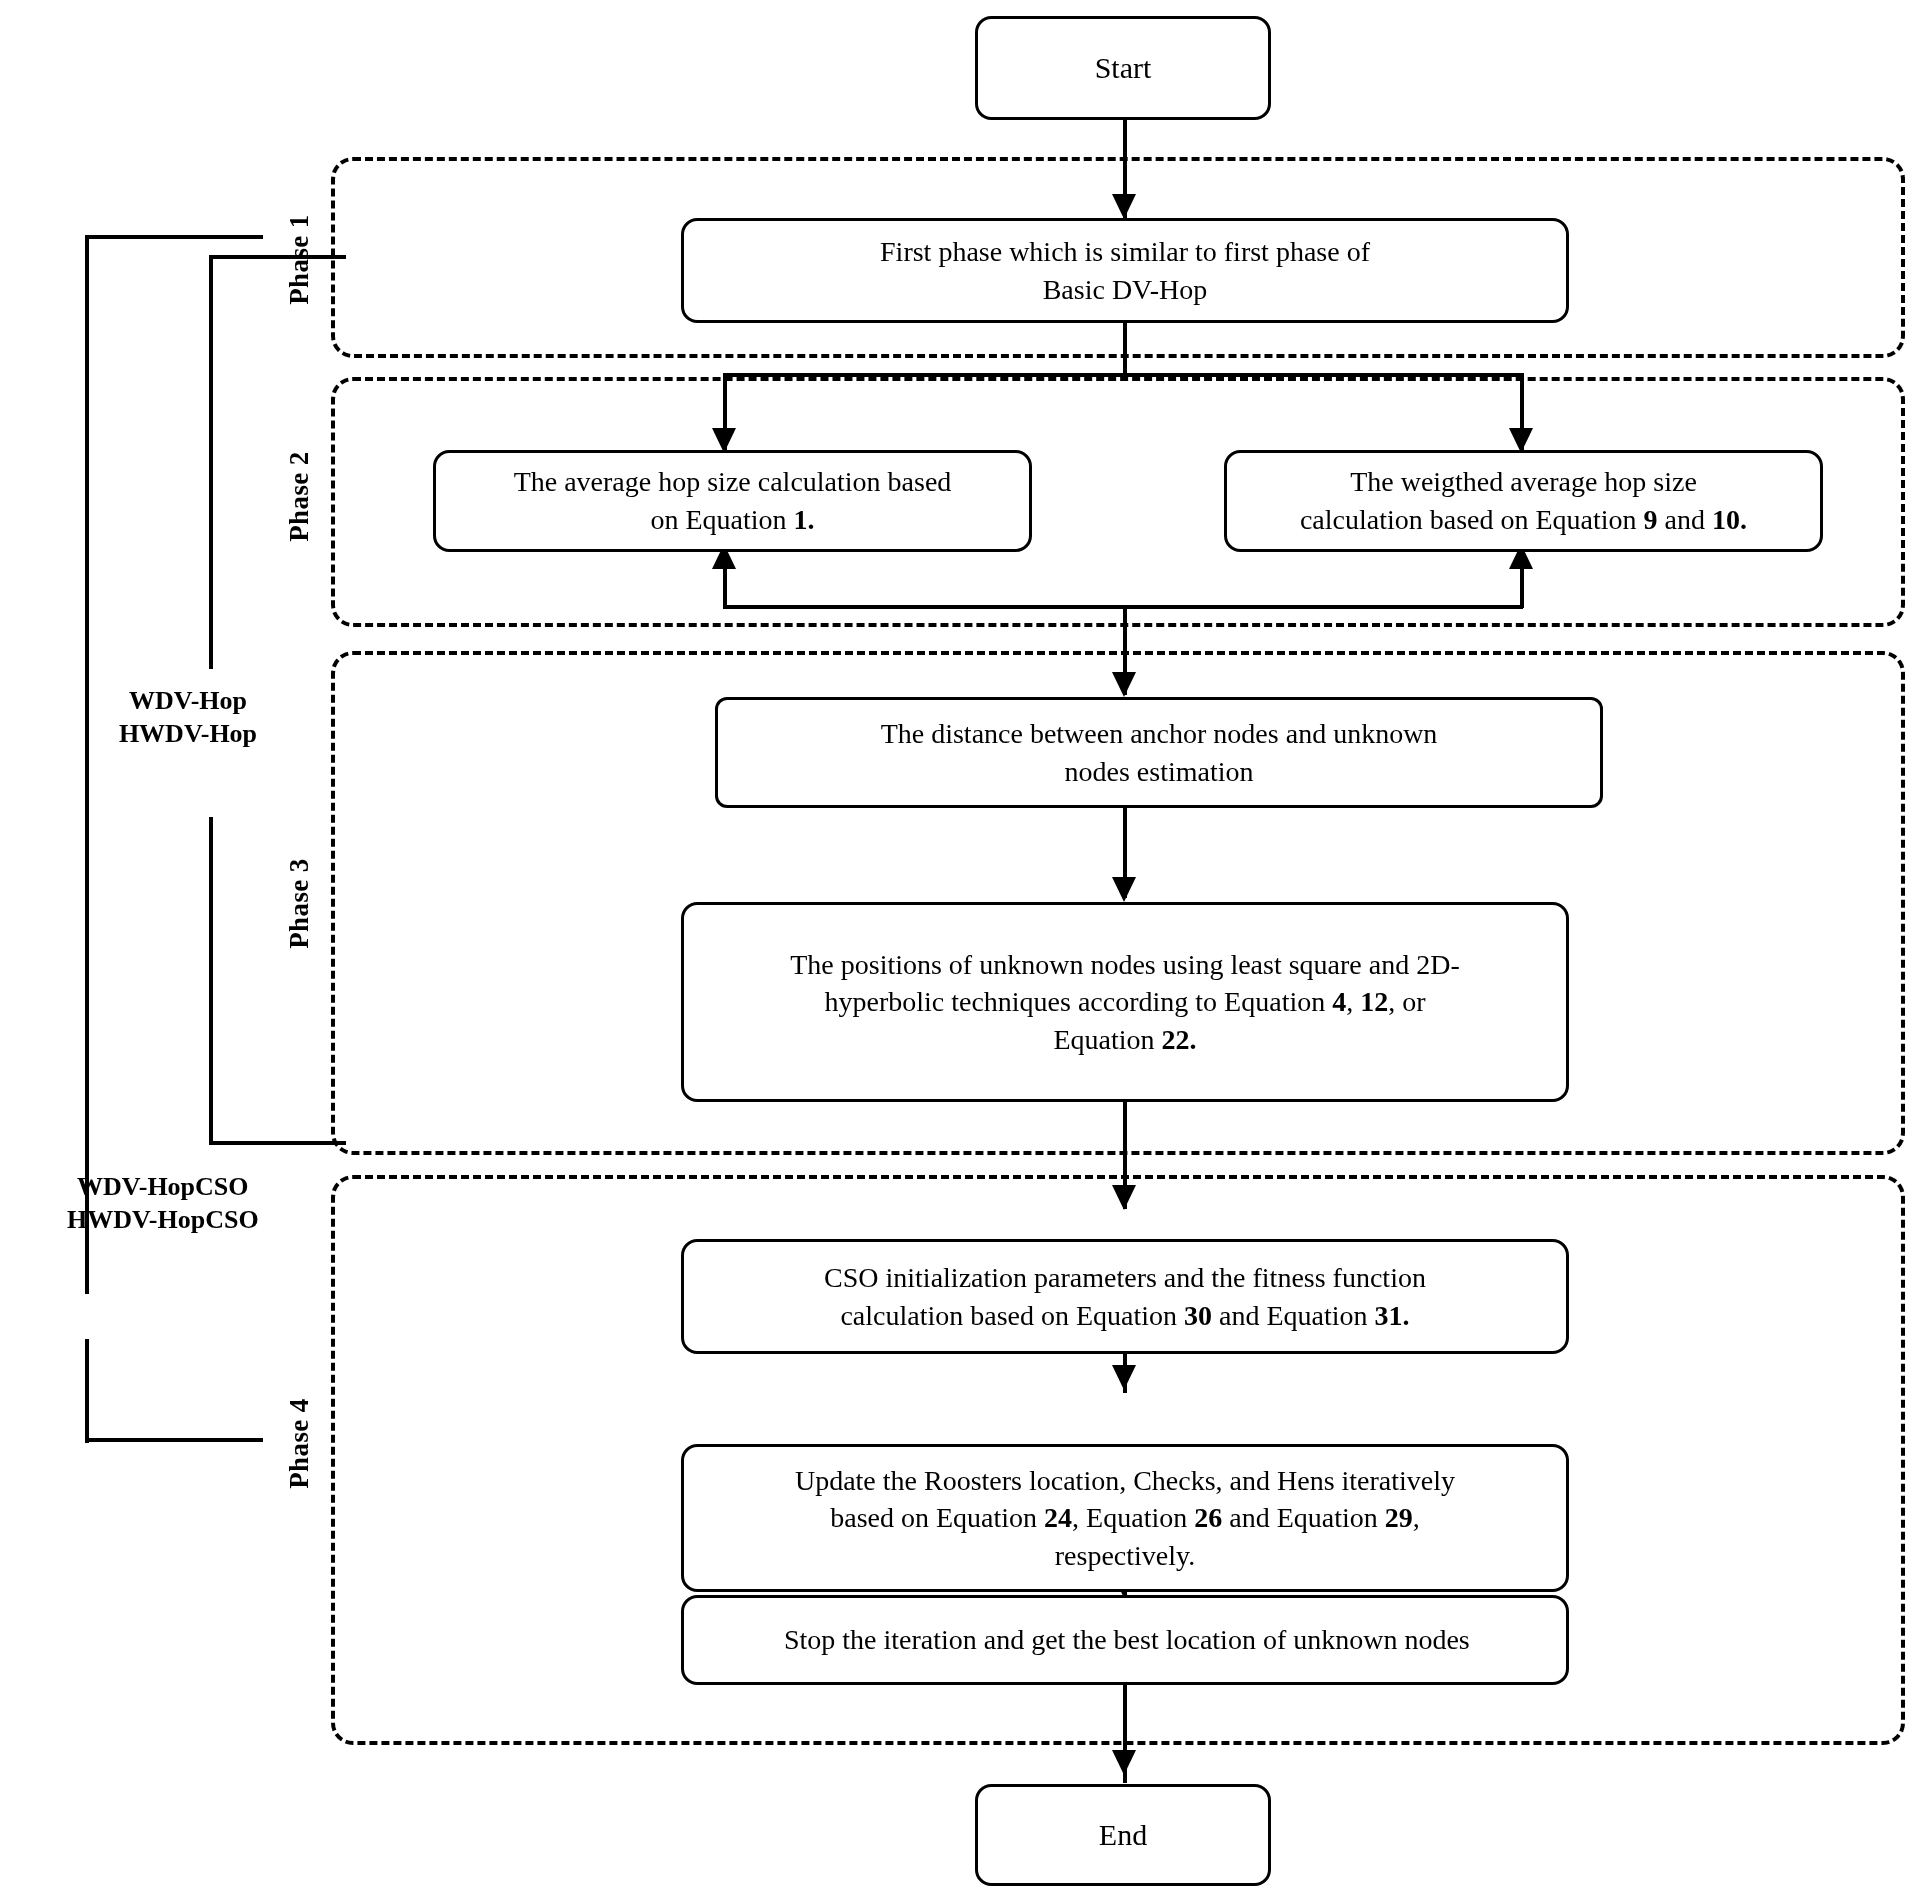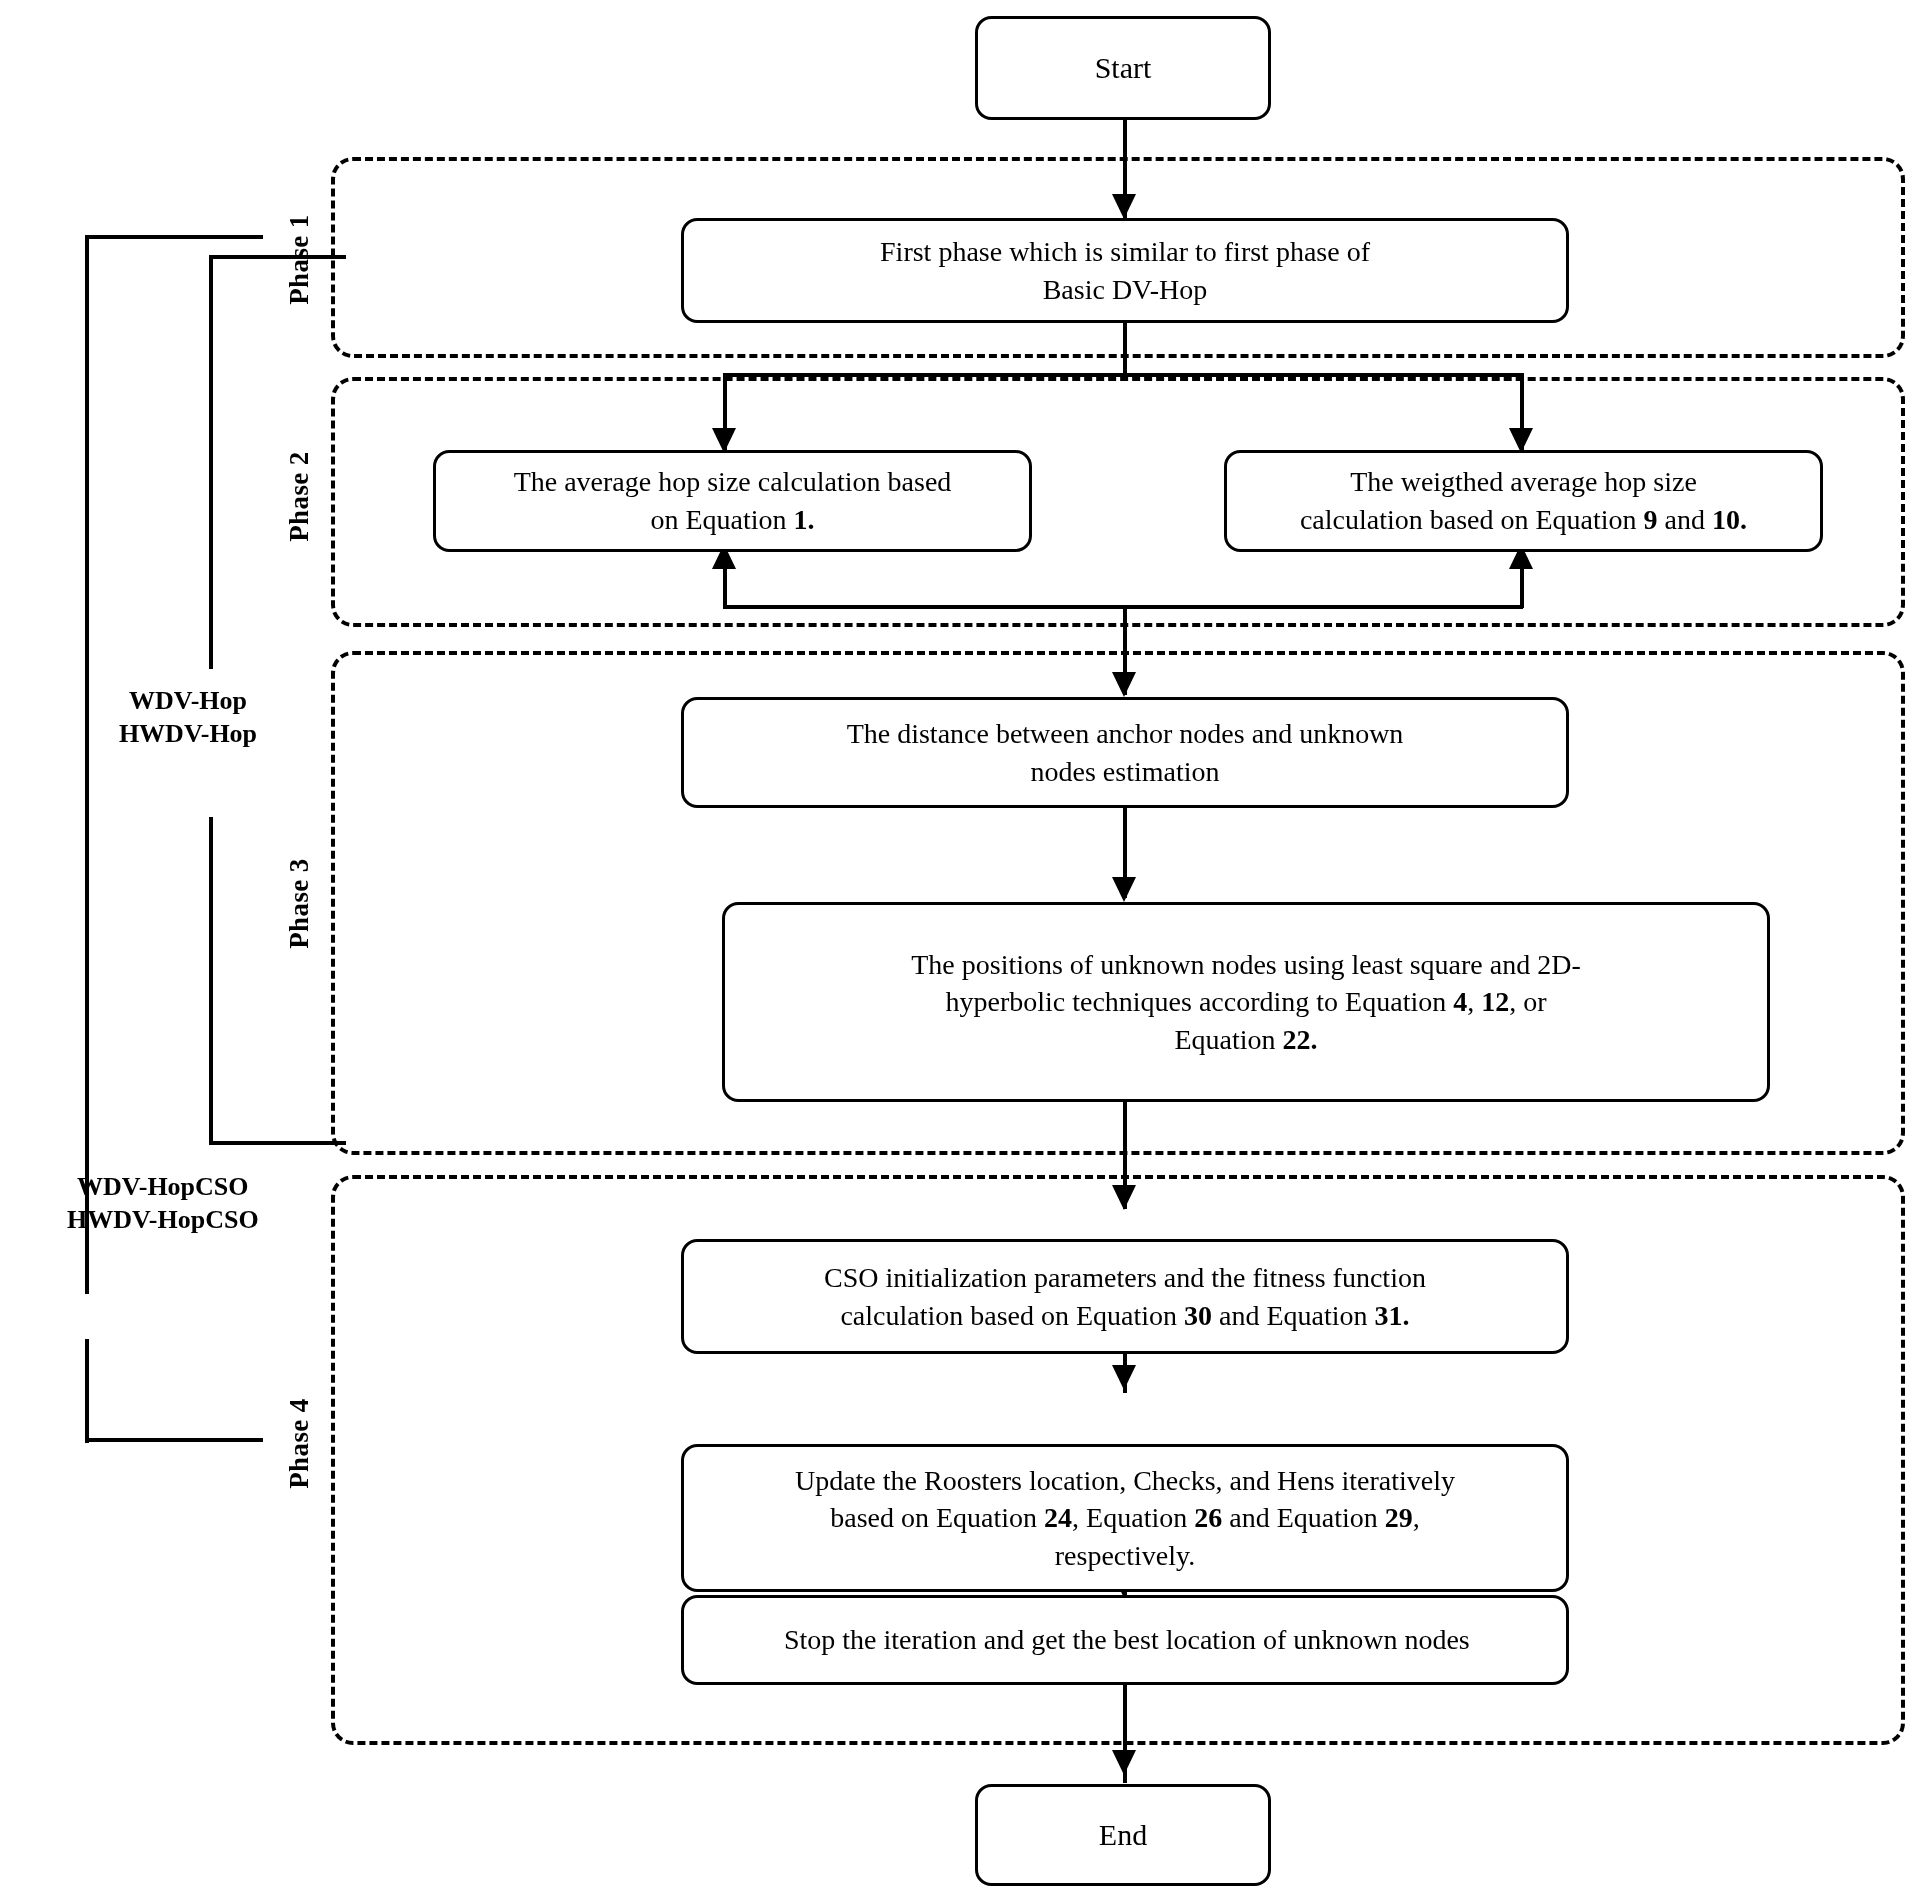--- a/index.html
+++ b/index.html
@@ -174,28 +174,28 @@
     </span>
   </div>
 
   <div class="node" style="left:1224px; top:450px; width:599px; height:102px;">
     <span class="txt">
       <span>The weigthed average hop size</span><br>
       <span>calculation based on Equation </span><span class="eq">9</span><span> and </span><span class="eq">10.</span>
     </span>
   </div>
 
-  <div class="node" style="left:681px; top:697px; width:888px; height:111px;">
+  <div class="node" style="left:715px; top:697px; width:888px; height:111px;border-radius:12px;">
     <span class="txt">
       <span>The distance between anchor nodes and unknown</span><br>
       <span>nodes estimation</span>
     </span>
   </div>
 
-  <div class="node" style="left:681px; top:902px; width:1048px; height:200px;margin-left:41px;">
+  <div class="node" style="left:681px; top:902px; width:888px; height:200px;">
     <span class="txt">
       <span>The positions of unknown nodes using least square and 2D-</span><br>
       <span>hyperbolic techniques according to Equation </span><span class="eq">4</span><span>, </span><span class="eq">12</span><span>, or</span><br>
       <span>Equation </span><span class="eq">22.</span>
     </span>
   </div>
 
   <div class="node" style="left:681px; top:1239px; width:888px; height:115px;">
     <span class="txt">
       <span>CSO initialization parameters and the fitness function</span><br>

